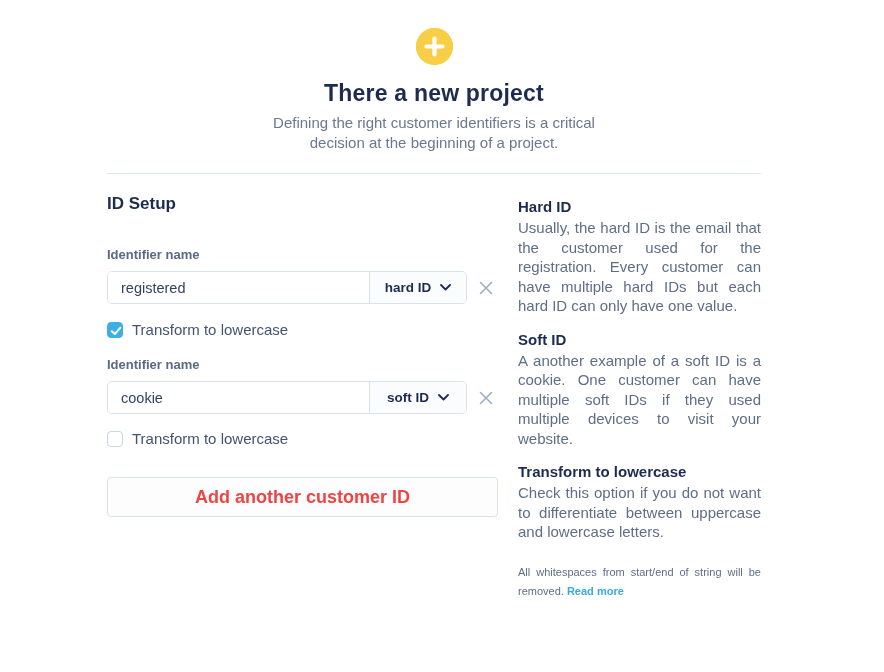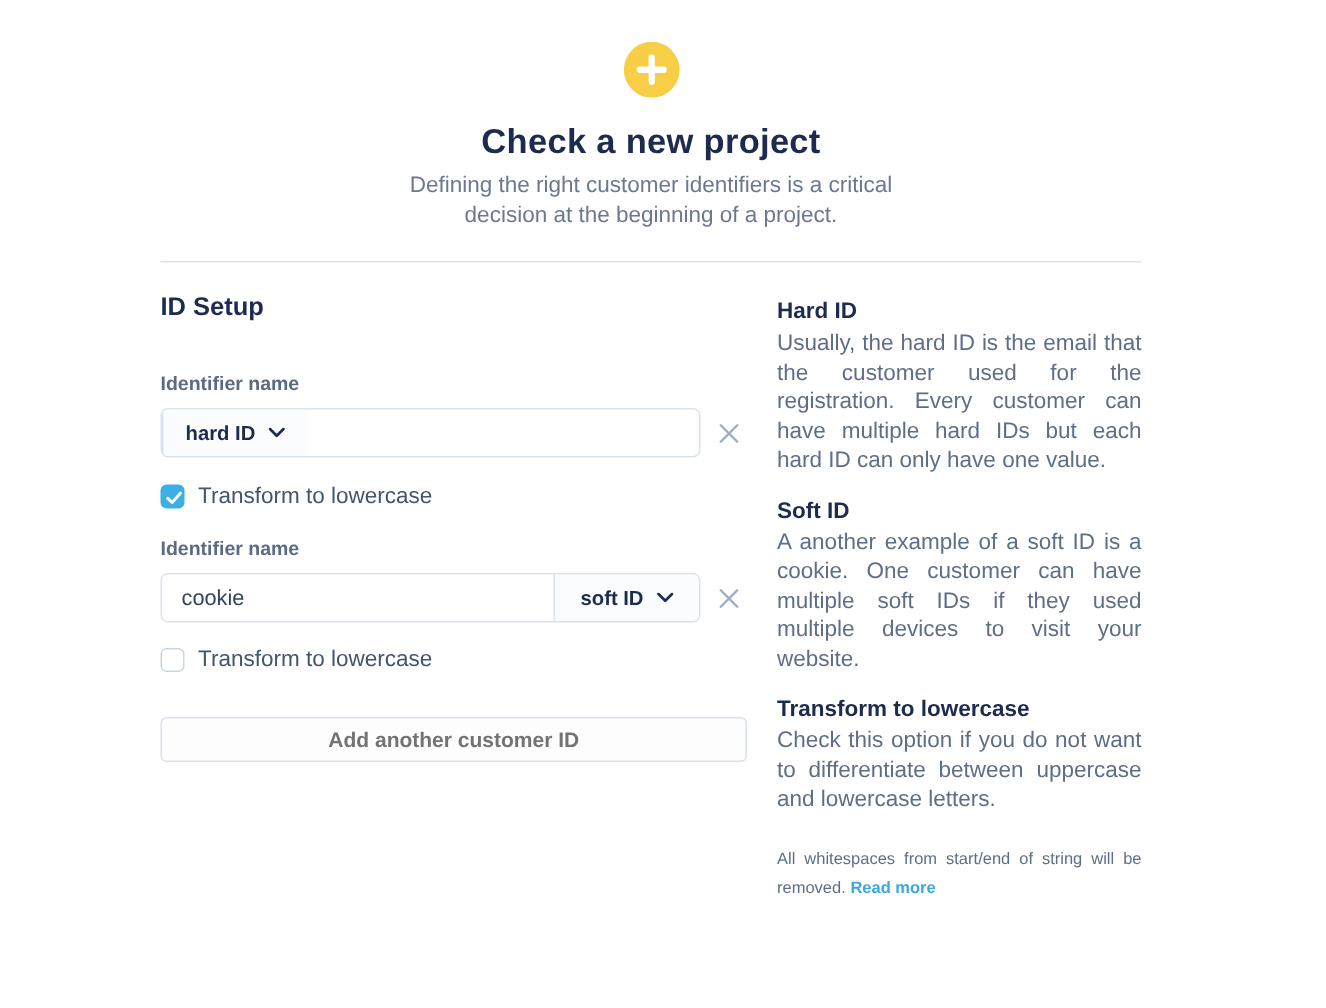--- a/index.html
+++ b/index.html
@@ -90,24 +90,24 @@
   .checkbox {
     width: 16px; height: 16px; border-radius: 4px;
     border: 1px solid #c9d5e6; background: #ffffff;
     position: relative; cursor: pointer; flex: none;
   }
   .checkbox.checked { background: #3cb0e4; border-color: #3cb0e4; }
   .checkbox-label { font-size: 15px; color: #44536e; }
   .row-gap { margin-top: 19px; }
   .add-btn {
     margin-top: 30px;
-    width: 391px; height: 30px;
+    width: 391px; height: 40px;
     background: #fdfdfe;
     border: 1px solid #d9e2ee; border-radius: 4px;
-    font-family: inherit; font-size: 14px; font-weight: 700; color: #737373;
+    font-family: inherit; font-size: 18px; font-weight: 700; color: #ef4444;
     cursor: pointer;
   }
 
   
   .help-title {
     font-size: 15px; font-weight: 700; color: #1d2c4e;
     margin-top: 15px;
   }
   .help-title:first-child { margin-top: 0; }
   .help-body {
@@ -131,35 +131,36 @@
 
 <div class="page">
 
   <div class="header">
     <span class="plus-circle">
       <svg width="37" height="37" viewBox="0 0 37 37">
         <circle cx="18.5" cy="18.5" r="18.5" fill="#f7ce46"></circle>
         <path d="M18.5 10.5 V26.5 M10.5 18.5 H26.5" stroke="#ffffff" stroke-width="4.2" stroke-linecap="round"></path>
       </svg>
     </span>
-    <h1 class="page-title">Check a new project</h1>
+    <h1 class="page-title">There a new project</h1>
     <p class="page-subtitle">Defining the right customer identifiers is a critical decision at the beginning of a project.</p>
   </div>
 
   <hr class="divider">
 
   <div class="columns">
 
     <div class="col-left">
       <h2 class="section-title">ID Setup</h2>
 
       
       <div class="field-label">Identifier name</div>
       <div class="input-row">
         <div class="input-group">
+          <input class="text-input" type="text" value="registered" style="">
           <div class="type-select">
             <span class="type-label">hard ID</span>
             <span>
               <svg width="11" height="7" viewBox="0 0 11 7">
                   <path d="M1 1 L5.5 5.5 L10 1" fill="none" stroke="#1d2c4e" stroke-width="1.8" stroke-linecap="round" stroke-linejoin="round"></path>
                 </svg>
             </span>
           </div>
         </div>
         <span class="remove-btn">

